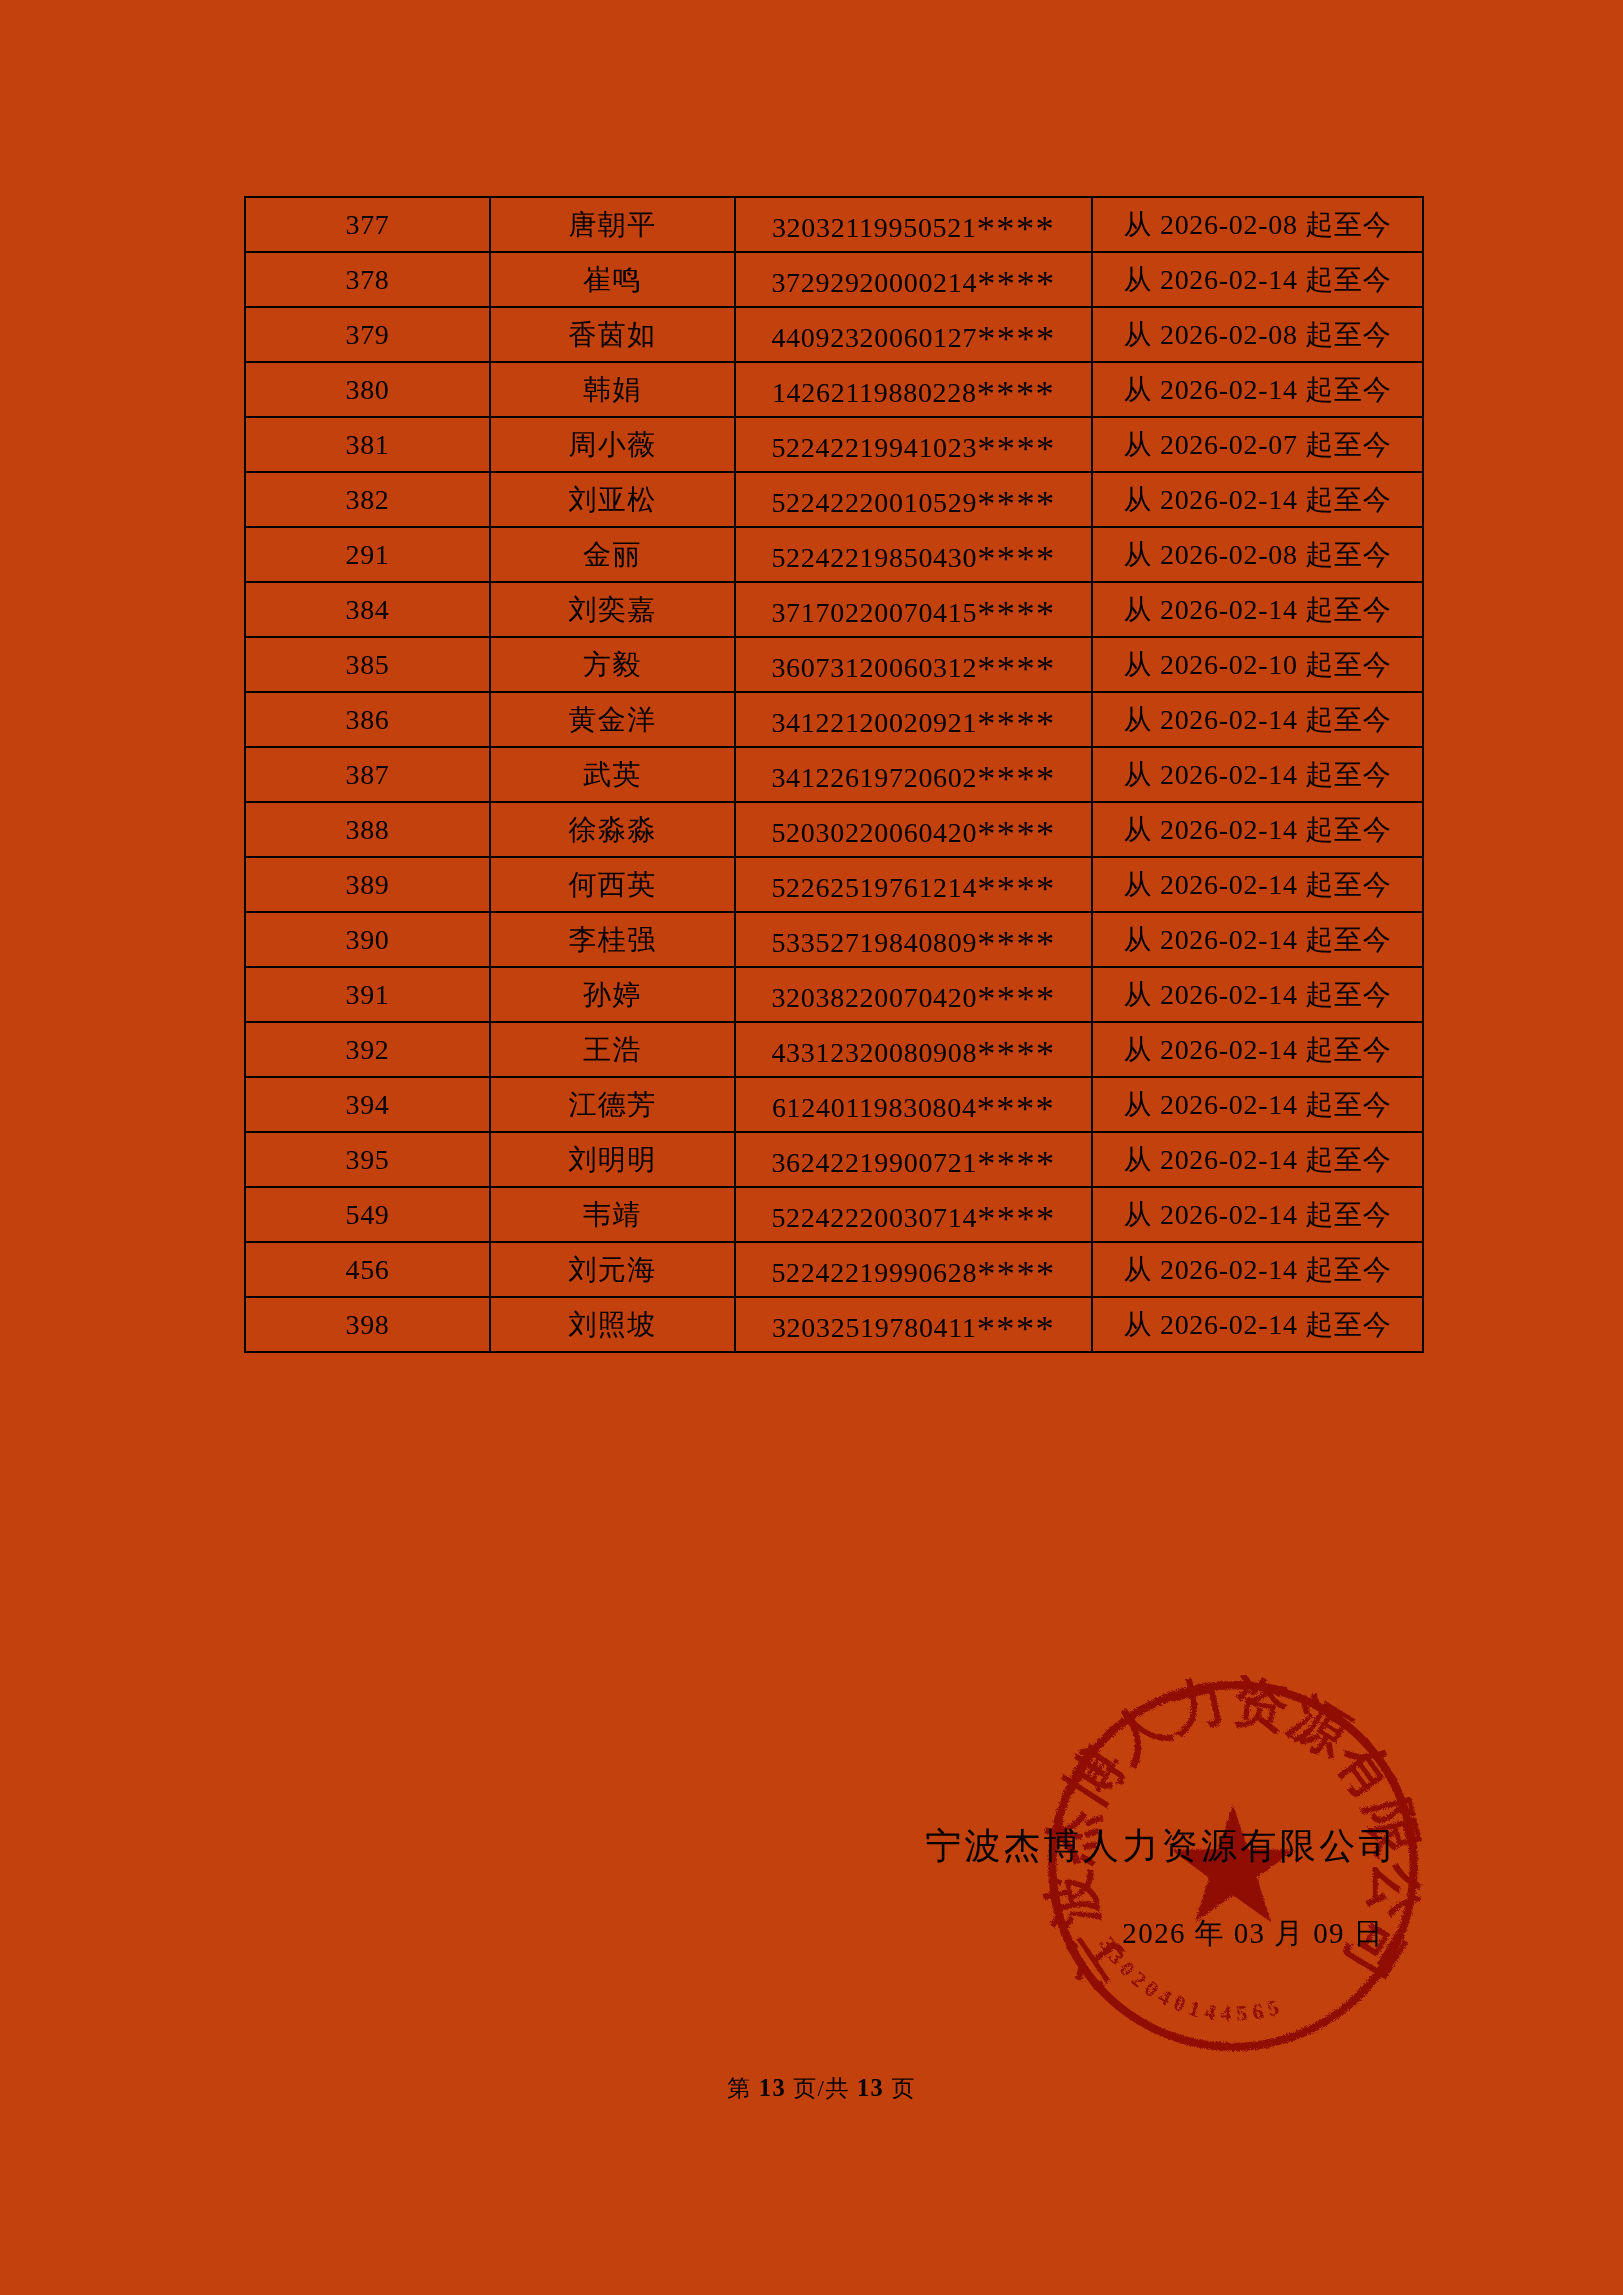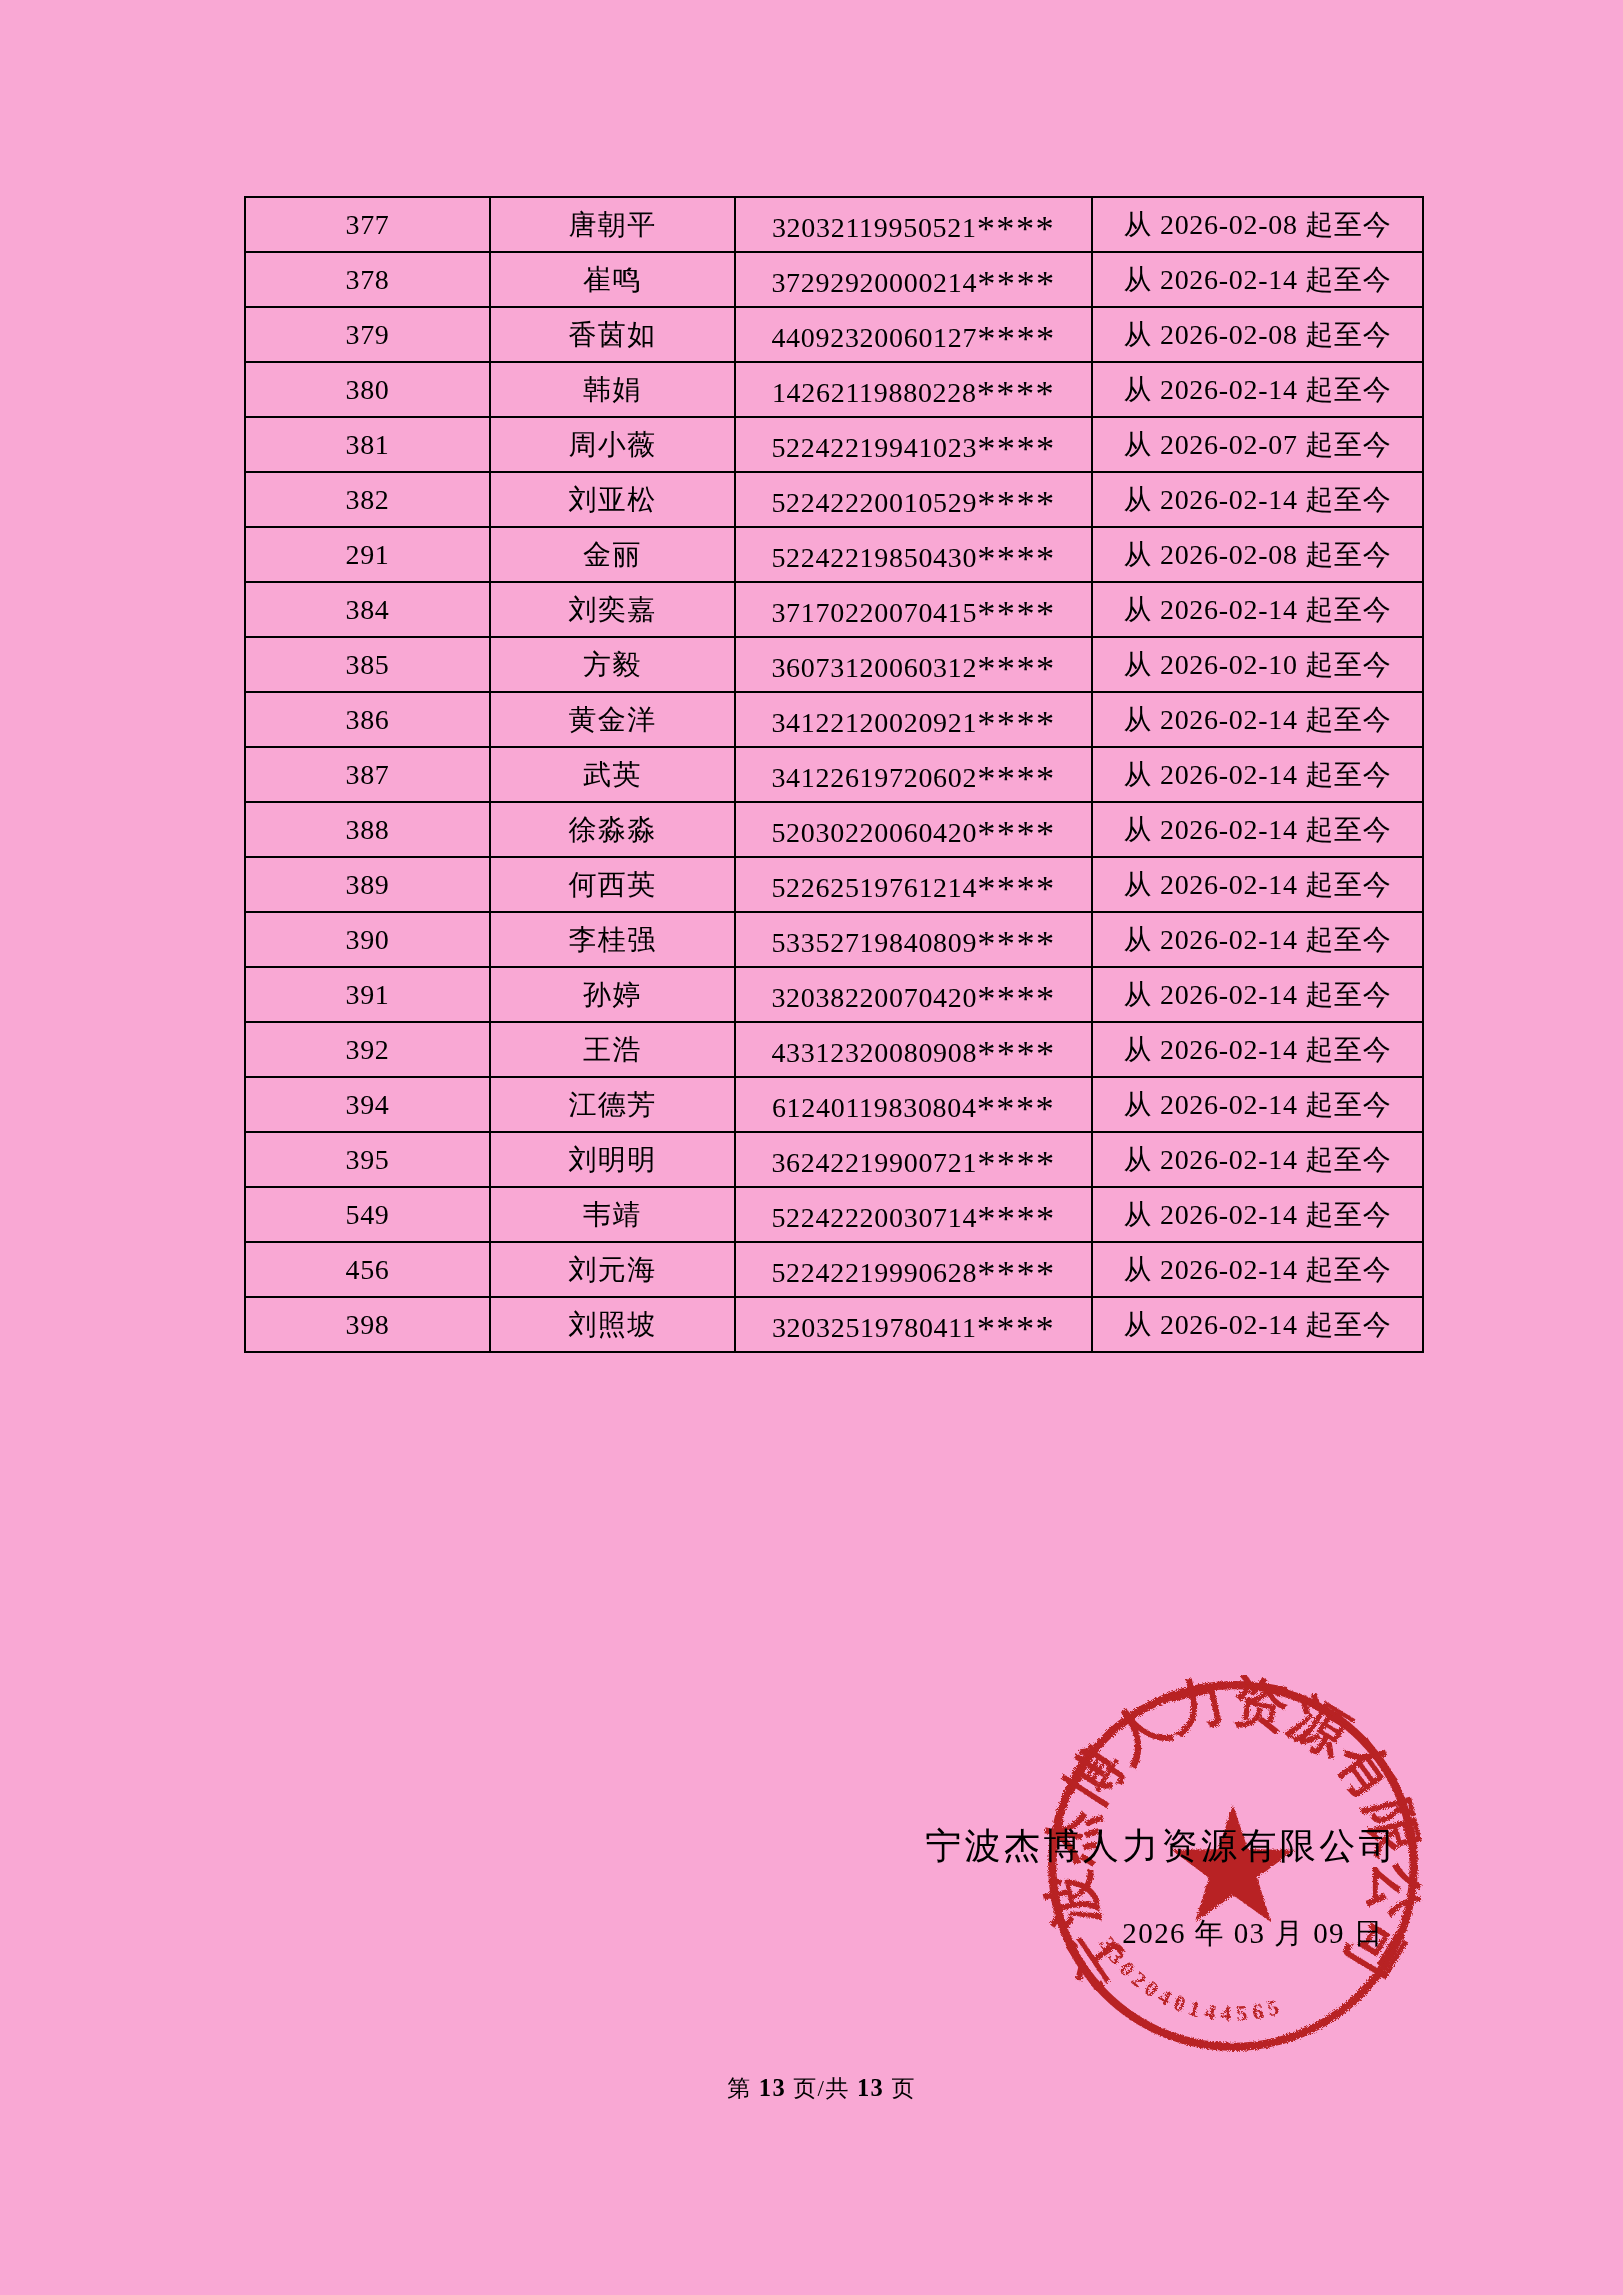--- a/index.html
+++ b/index.html
@@ -1,19 +1,19 @@
 <!DOCTYPE html>
 <html style="font-size:11px"><head>
 <meta charset="utf-8">
 <style>
   html,body { margin:0; padding:0; background:#888; }
   .page {
     position:relative;
     width:1623px; height:2295px;
-    background:#f9a8d4;
+    background:#c2410c;
     font-family:"Liberation Serif","DejaVu Serif",serif;
     color:#000;
     overflow:hidden;
   }
 
   
   table.roster {
     position:absolute; left:244px; top:196px;
     width:1177px;
     border-collapse:collapse; table-layout:fixed;

